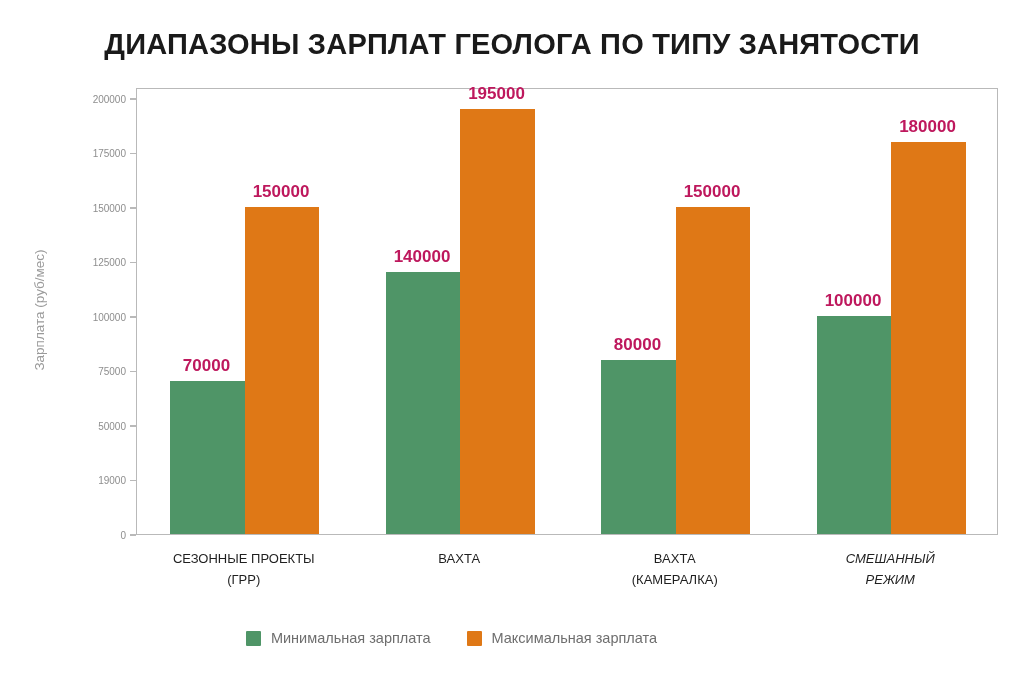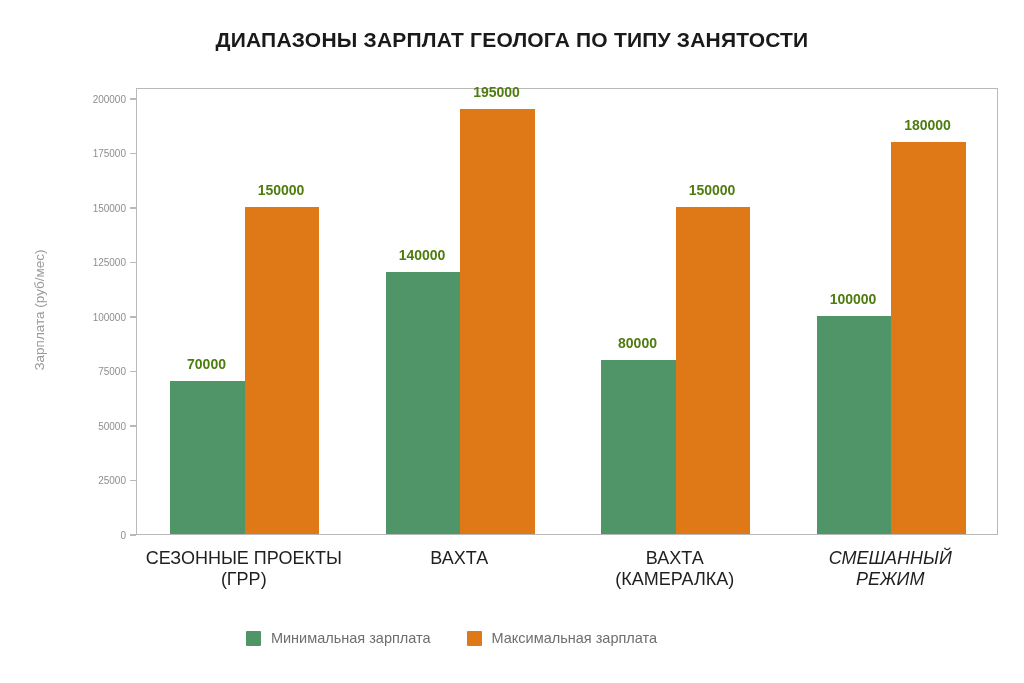--- a/index.html
+++ b/index.html
@@ -23,21 +23,21 @@
     height: 683px;
   }
 
   
   #chart-title {
     position: absolute;
     left: 0;
     top: 28px;
     width: 1024px;
     text-align: center;
-    font-size: 21px;
+    font-size: 29px;
     font-weight: bold;
     letter-spacing: 0.2px;
     color: #1a1a1a;
     font-family: "Liberation Sans", sans-serif;
     white-space: nowrap;
   }
 
   
   #y-axis-title {
     position: absolute;
@@ -88,34 +88,34 @@
   
   .bar {
     position: absolute;
     bottom: 0;
   }
   .bar.min { background: #4f9567; }
   .bar.max { background: #df7816; }
 
   .bar-label {
     position: absolute;
-    font-size: 14px;
+    font-size: 17px;
     font-weight: bold;
-    color: #4d7c0f;
+    color: #be185d;
     font-family: "Liberation Sans", sans-serif;
     text-align: center;
     white-space: nowrap;
     transform: translateX(-50%);
   }
 
   
   .cat-label {
     position: absolute;
     top: 548px;
-    font-size: 18px;
+    font-size: 13px;
     color: #1f1f1f;
     font-family: "Liberation Sans", sans-serif;
     text-align: center;
     line-height: 21px;
     transform: translateX(-50%);
     width: 260px;
     white-space: pre-line;
   }
 
   
@@ -152,21 +152,21 @@
 
 <div id="chart-root">
 
   <div id="chart-title">ДИАПАЗОНЫ ЗАРПЛАТ ГЕОЛОГА ПО ТИПУ ЗАНЯТОСТИ</div>
 
   <div id="y-axis-title">Зарплата (руб/мес)</div>
 
   <div id="y-axis-ticks">
       <div class="y-tick-label" style="top: 535px;">0</div>
       <div class="y-tick-mark" style="top: 534.2px;"></div>
-      <div class="y-tick-label" style="top: 480.488px;">25000</div>
+      <div class="y-tick-label" style="top: 480.488px;">19000</div>
       <div class="y-tick-mark" style="top: 479.688px;"></div>
       <div class="y-tick-label" style="top: 425.976px;">50000</div>
       <div class="y-tick-mark" style="top: 425.176px;"></div>
       <div class="y-tick-label" style="top: 371.463px;">75000</div>
       <div class="y-tick-mark" style="top: 370.663px;"></div>
       <div class="y-tick-label" style="top: 316.951px;">100000</div>
       <div class="y-tick-mark" style="top: 316.151px;"></div>
       <div class="y-tick-label" style="top: 262.439px;">125000</div>
       <div class="y-tick-mark" style="top: 261.639px;"></div>
       <div class="y-tick-label" style="top: 207.927px;">150000</div>

